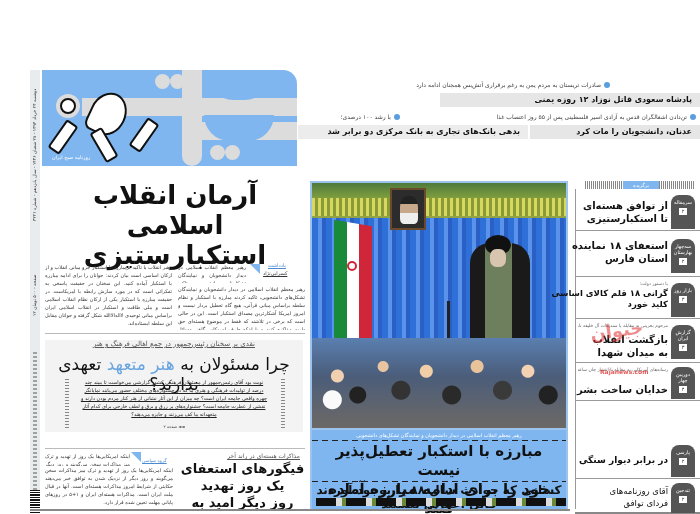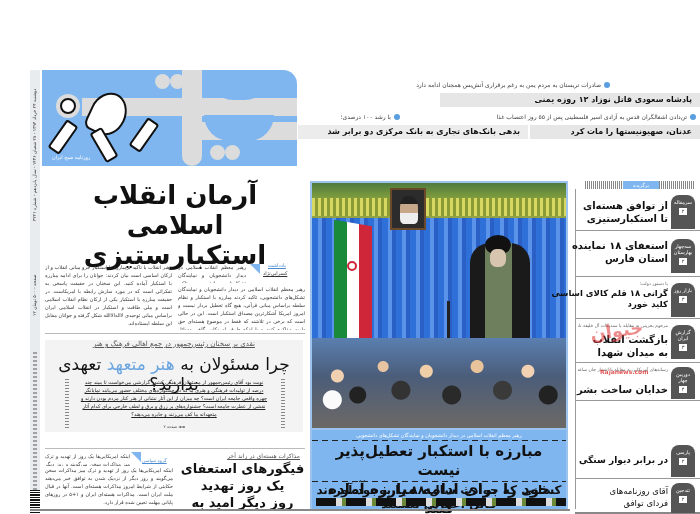--- a/index.html
+++ b/index.html
@@ -111,21 +111,21 @@
     <div class="rect" style="left:14px;top:50px;width:14px;height:34px;transform:rotate(35deg)"></div>
     <div class="rect" style="left:55px;top:58px;width:14px;height:34px;transform:rotate(-30deg)"></div>
     <div class="rect" style="left:95px;top:48px;width:14px;height:34px;transform:rotate(35deg)"></div>
     <div class="sub">روزنامه صبح ایران</div>
   </div>
 
   <div class="tophead">
     <div class="trow" style="padding-right:90px"><span class="dot"></span><span>صادرات تریستان به مردم یمن به رغم برقراری آتش‌بس همچنان ادامه دارد</span></div>
     <div class="tbar" style="left:140px;top:16px;width:260px;height:14px"><span>پادشاه سعودی قاتل نوزاد ۱۲ روزه یمنی</span></div>
     <div class="trow" style="position:absolute;top:32px;left:0;width:400px;padding-right:4px"><span class="dot"></span><span>تن‌دادن اشغالگران قدس به آزادی اسیر فلسطینی پس از ۵۵ روز اعتصاب غذا</span></div>
-    <div class="tbar" style="left:230px;top:48px;width:170px"><span>عدنان، صهیونیستها را مات کرد</span></div>
+    <div class="tbar" style="left:230px;top:48px;width:170px"><span>عدنان، دانشجویان را مات کرد</span></div>
     <div class="trow" style="position:absolute;top:32px;left:0;width:100px;padding:0;text-align:right;background:#fff"><span class="dot"></span><span>با رشد ۱۰۰ درصدی؛</span></div>
     <div class="tbar" style="left:-2px;top:48px;width:230px;background:#ececec"><span>بدهی بانک‌های تجاری به بانک مرکزی دو برابر شد</span></div>
   </div>
 
   <div class="main-hl">
     <div>آرمان انقلاب اسلامی</div>
     <div>استکبارستیزی</div>
   </div>
 
   <div class="kicker" style="left:268px;top:262px;font-size:5px;color:#4a8ad0">یادداشت</div>

